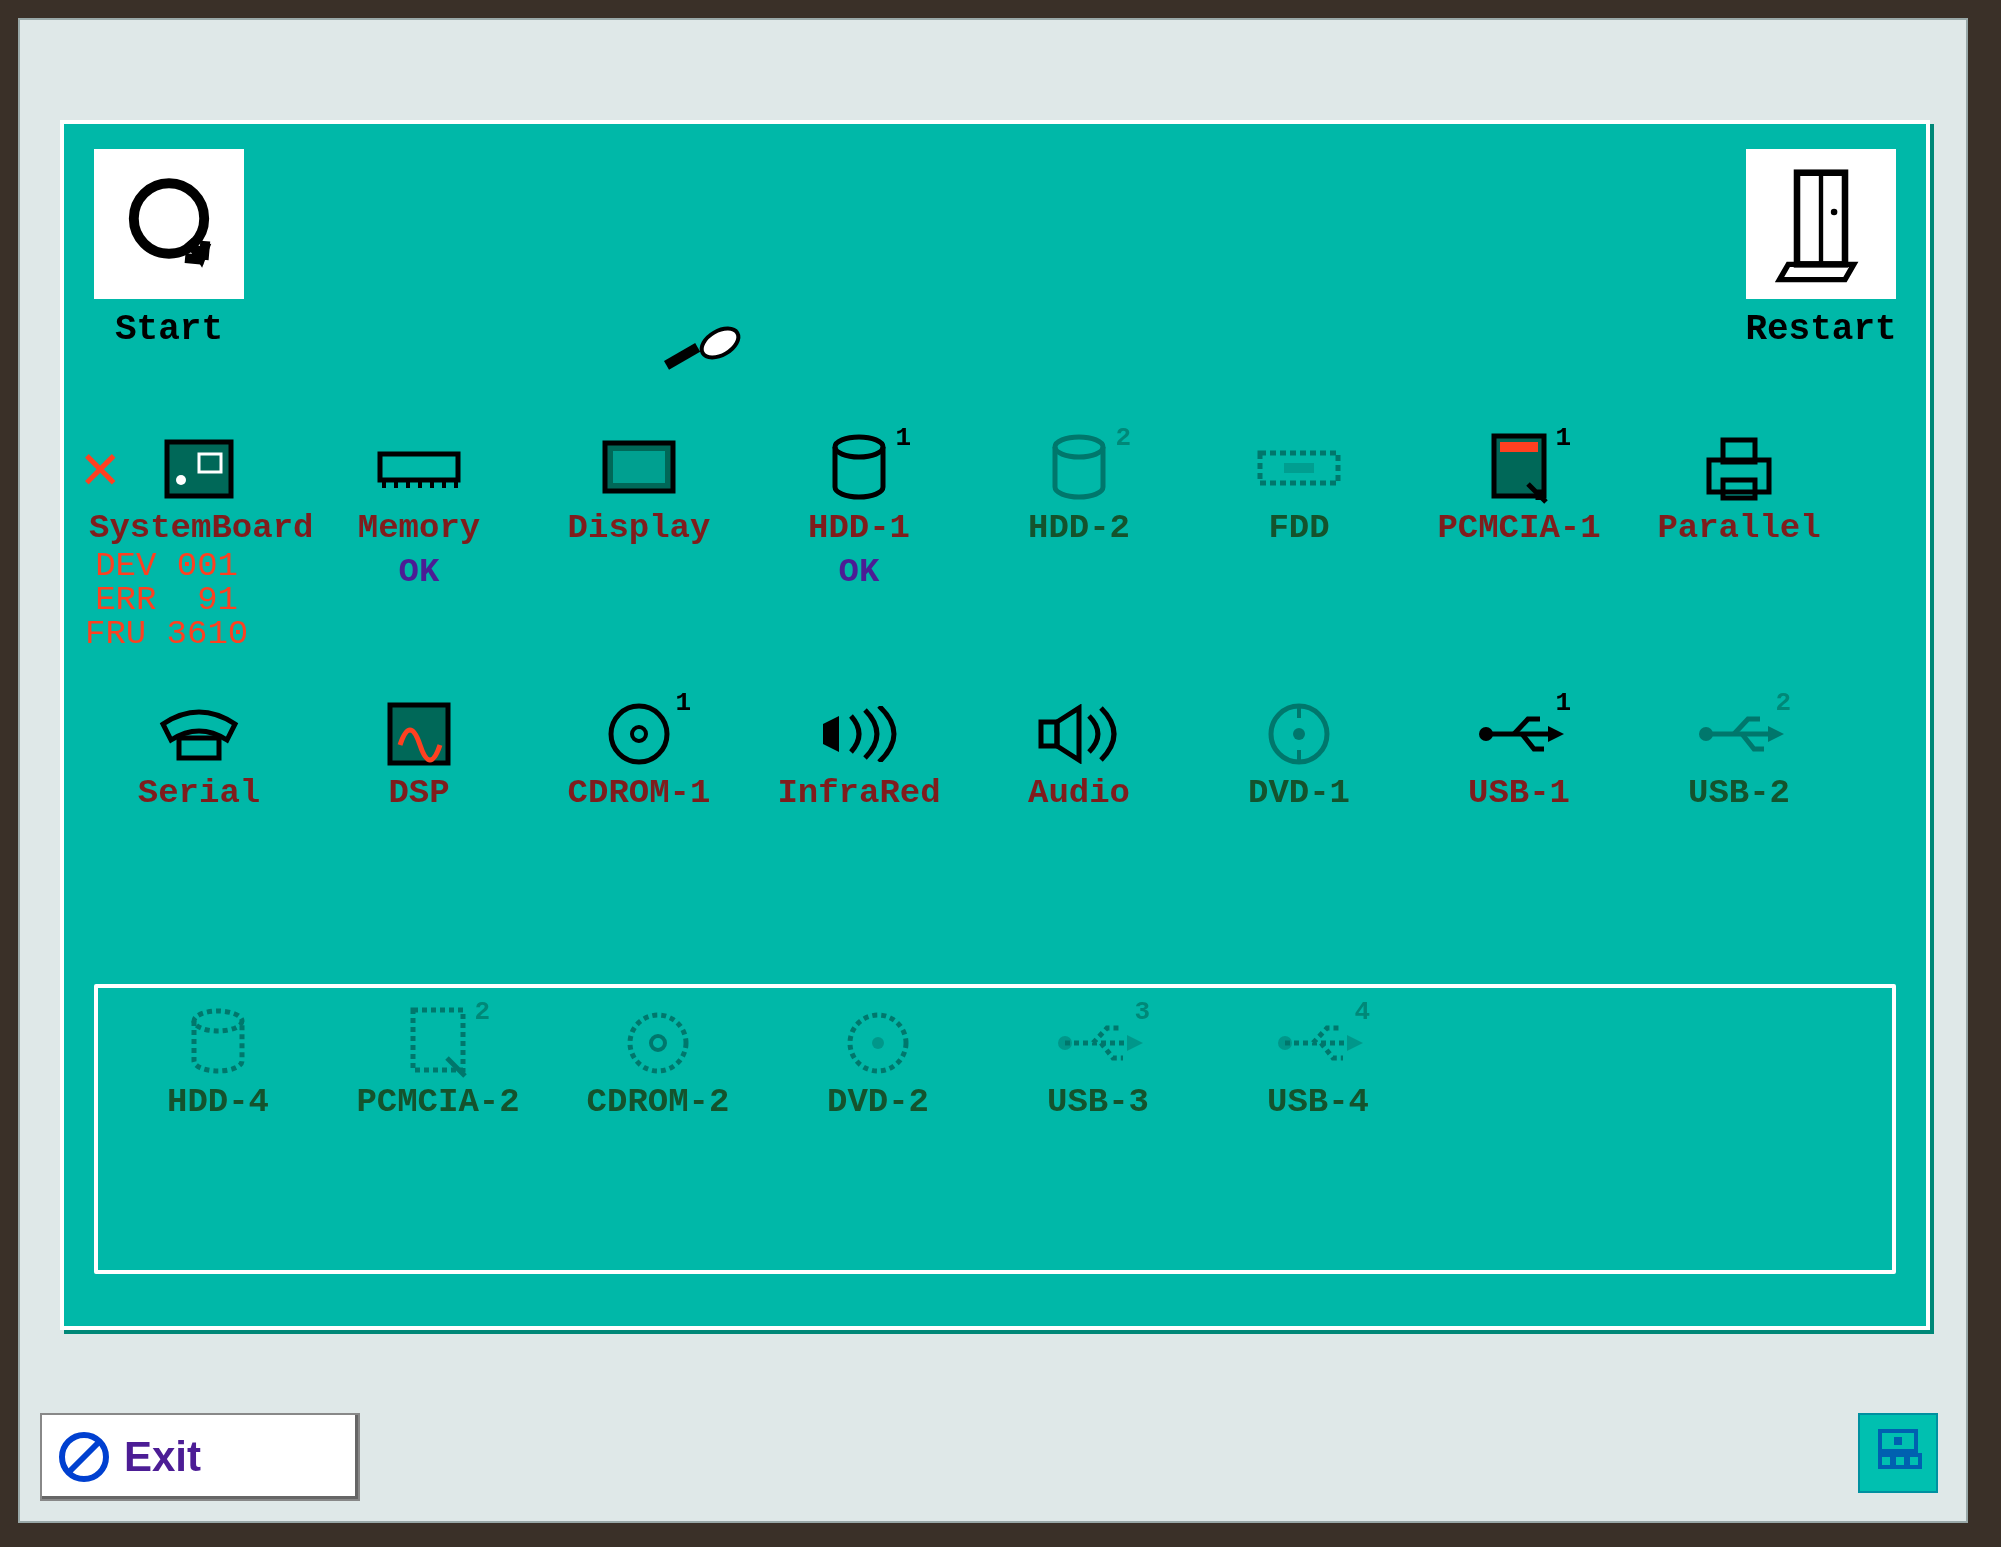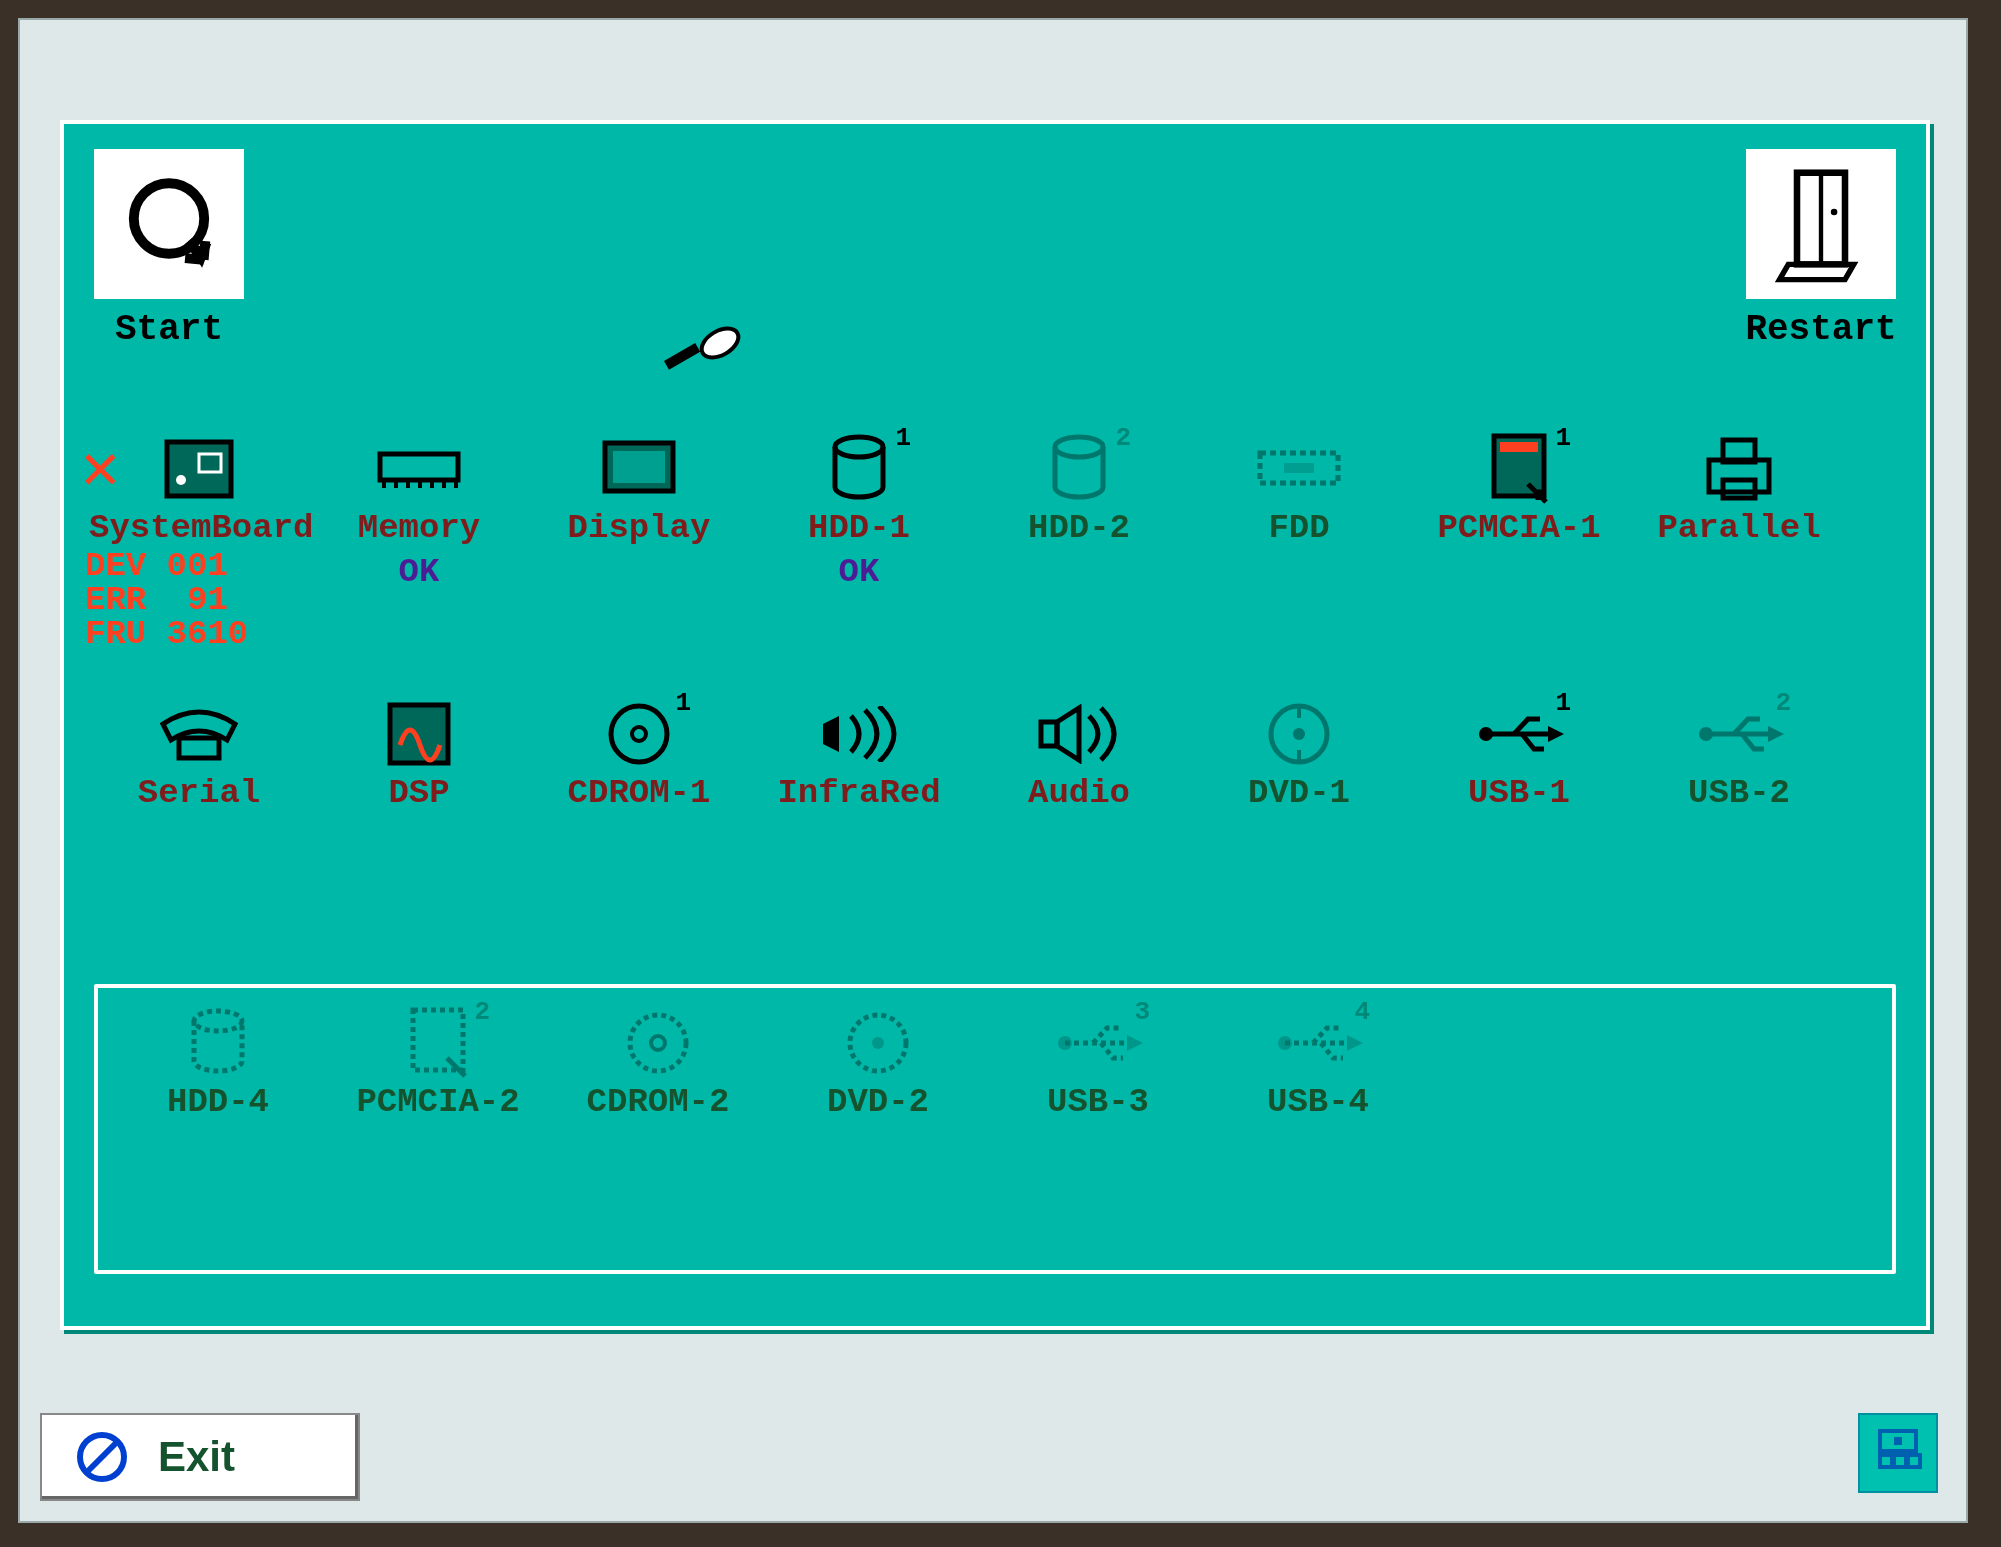--- a/index.html
+++ b/index.html
@@ -89,24 +89,24 @@
   .dev.dim .lbl { color: #14532d; }
   .dev.dim svg { opacity: 0.35; }
   .status-ok {
     font-size: 34px; font-weight: bold; color: #4c1d95;
     margin-top: 6px;
     font-family: Liberation Mono, monospace;
   }
   .err-block {
     position: absolute;
     top: 120px; left: -4px;
-    font-size: 34px; font-weight: bold;
+    font-size: 34px; font-weight: normal;
     color: #ff4020;
     line-height: 1.0;
-    text-align: left;
+    text-align: center;
     white-space: pre;
   }
   .x-mark {
     position: absolute;
     top: 10px; left: -8px;
     color: #ff4020;
     font-size: 64px; font-weight: bold;
     line-height: 1;
   }
   .sup {
@@ -117,24 +117,24 @@
   .dev.dim .sup { color: #008878; }
   
   .exit-btn {
     position: absolute;
     left: 20px; bottom: 20px;
     width: 320px; height: 88px;
     background: #fff;
     border: 2px solid #888;
     box-shadow: inset -3px -3px 0 #666, inset 3px 3px 0 #fff;
     display: flex; align-items: center;
-    gap: 28px;
-    padding-left: 32px;
+    gap: 12px;
+    padding-left: 14px;
     cursor: pointer;
-    font-size: 42px; font-weight: bold; color: #14532d;
+    font-size: 42px; font-weight: bold; color: #4c1d95;
   }
   .sys-icon {
     position: absolute;
     right: 28px; bottom: 28px;
     width: 80px; height: 80px;
     background: #00c0b0;
     border: 2px solid #0090a0;
     display:flex;align-items:center;justify-content:center;
     cursor:pointer;
   }

